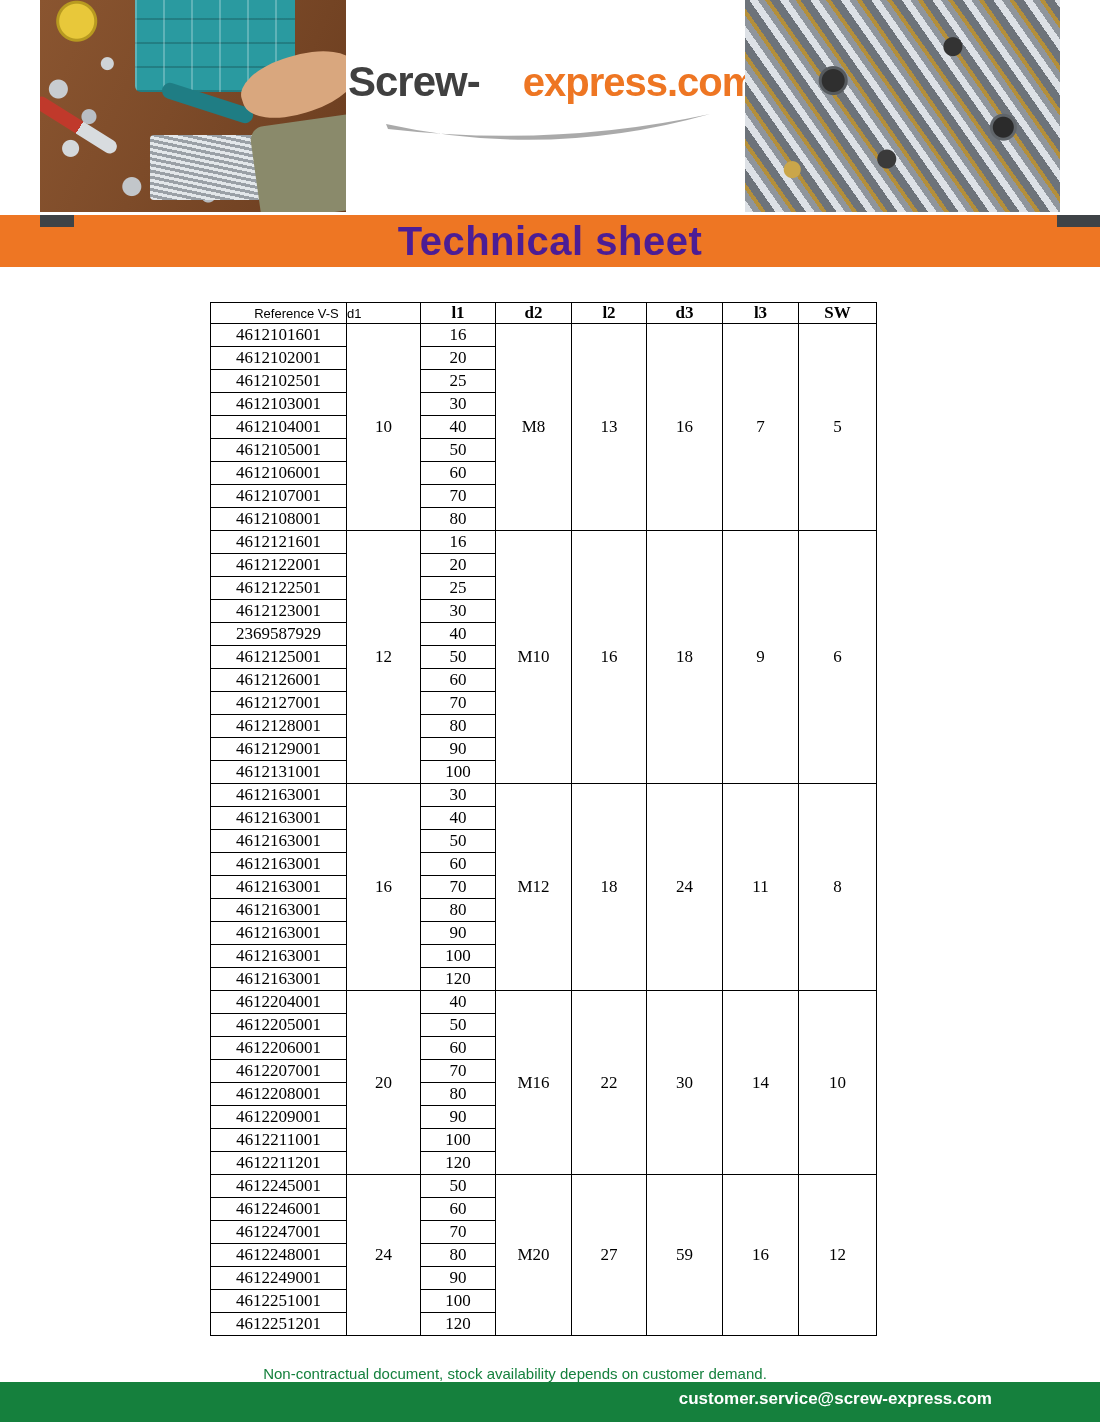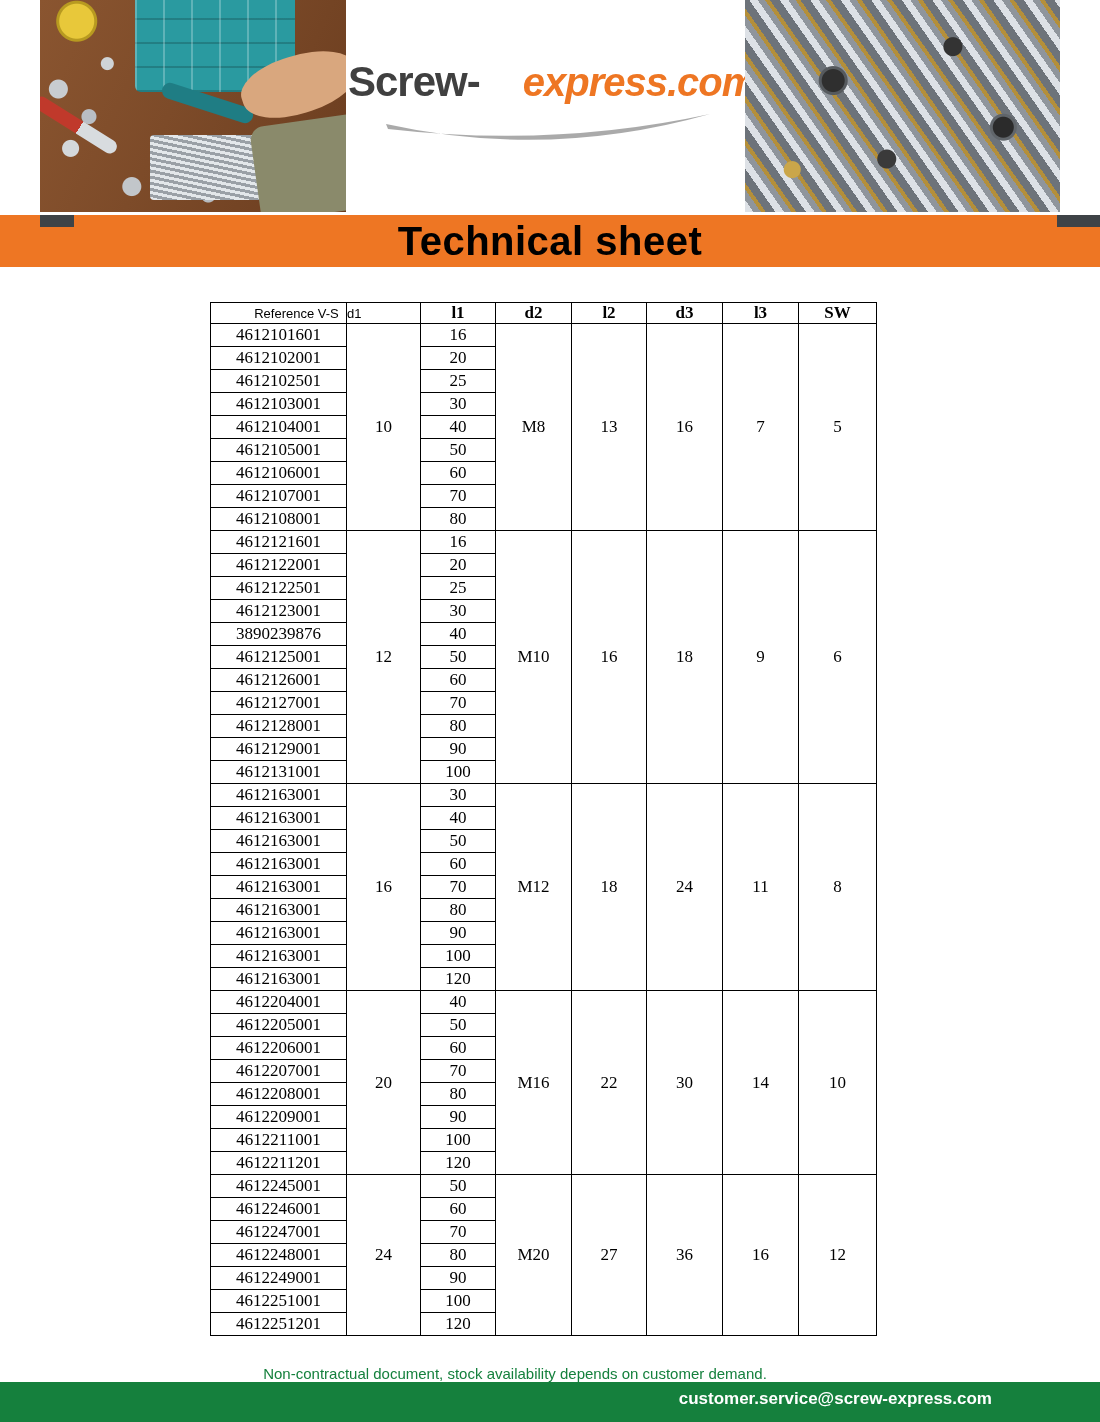--- a/index.html
+++ b/index.html
@@ -67,32 +67,32 @@
       radial-gradient(circle at 82% 60%, #2b2b2b 0 10px, #60656a 11px 13px, transparent 14px),
       radial-gradient(circle at 45% 75%, #3a3a3a 0 9px, transparent 10px),
       radial-gradient(circle at 15% 80%, #caa64a 0 8px, transparent 9px),
       repeating-linear-gradient(55deg, #dde1e6 0 7px, #8f959c 7px 13px, #b48f3a 13px 17px, #6d737a 17px 25px),
       linear-gradient(#a9adb2, #83878c);
   }
 
   .logo { position:absolute; left:348px; top:58px; width:400px; text-align:center; }
   .logo-line { white-space:nowrap; }
   .logo-part1 { font-family:"Liberation Sans", sans-serif; font-weight:bold; font-size:42px; color:#404040; letter-spacing:-1px;text-align:center; }
-  .logo-part2 { font-family:"Liberation Sans", sans-serif; font-weight:bold; font-style:italic; font-size:40px; color:#ee7623; letter-spacing:-1px;margin-left:43px; }
+  .logo-part2 { font-family:"Liberation Sans", sans-serif; font-weight:bold; font-size:40px; color:#ee7623; letter-spacing:-1px;margin-left:43px; }
   .swoosh { display:block; margin:2px auto 0 auto; }
 
   
   .banner { position:absolute; top:215px; left:0; width:1100px; height:52px; background:#ee7623; }
   .banner-strip { position:absolute; top:0; height:12px; background:#3e4347; }
   .strip-left { left:40px; width:34px; }
   .strip-right { right:0; width:43px; }
   .banner-title {
     width:100%; text-align:center; line-height:52px;
     font-family:"Liberation Sans", sans-serif; font-weight:bold;
-    font-size:40px; color:#000000; letter-spacing:0.5px;
+    font-size:40px; color:#4c1d95; letter-spacing:0.5px;
   }
 
   
   .table-wrap { position:absolute; top:302px; left:210px; }
   table { border-collapse:collapse; table-layout:fixed; width:666px;
           font-family:"Liberation Serif", serif; font-size:17px; color:#000; }
   th, td { border:1px solid #000; text-align:center; vertical-align:middle; padding:0; }
   thead th { height:21px; }
   tbody td { height:22px; line-height:22px; }
   .th-sans { font-family:"Liberation Sans", sans-serif; font-size:13px; font-weight:normal;padding-left:36px; }
@@ -225,21 +225,21 @@
         </tr>
         <tr>
           <td>4612122501</td>
           <td>25</td>
         </tr>
         <tr>
           <td>4612123001</td>
           <td>30</td>
         </tr>
         <tr>
-          <td>3890239876</td>
+          <td>2369587929</td>
           <td>40</td>
         </tr>
         <tr>
           <td>4612125001</td>
           <td>50</td>
         </tr>
         <tr>
           <td>4612126001</td>
           <td>60</td>
         </tr>
@@ -338,21 +338,21 @@
         <tr>
           <td>4612211201</td>
           <td>120</td>
         </tr>
         <tr>
           <td>4612245001</td>
           <td rowspan="7">24</td>
           <td>50</td>
           <td rowspan="7">M20</td>
           <td rowspan="7">27</td>
-          <td rowspan="7">36</td>
+          <td rowspan="7">59</td>
           <td rowspan="7">16</td>
           <td rowspan="7">12</td>
         </tr>
         <tr>
           <td>4612246001</td>
           <td>60</td>
         </tr>
         <tr>
           <td>4612247001</td>
           <td>70</td>

